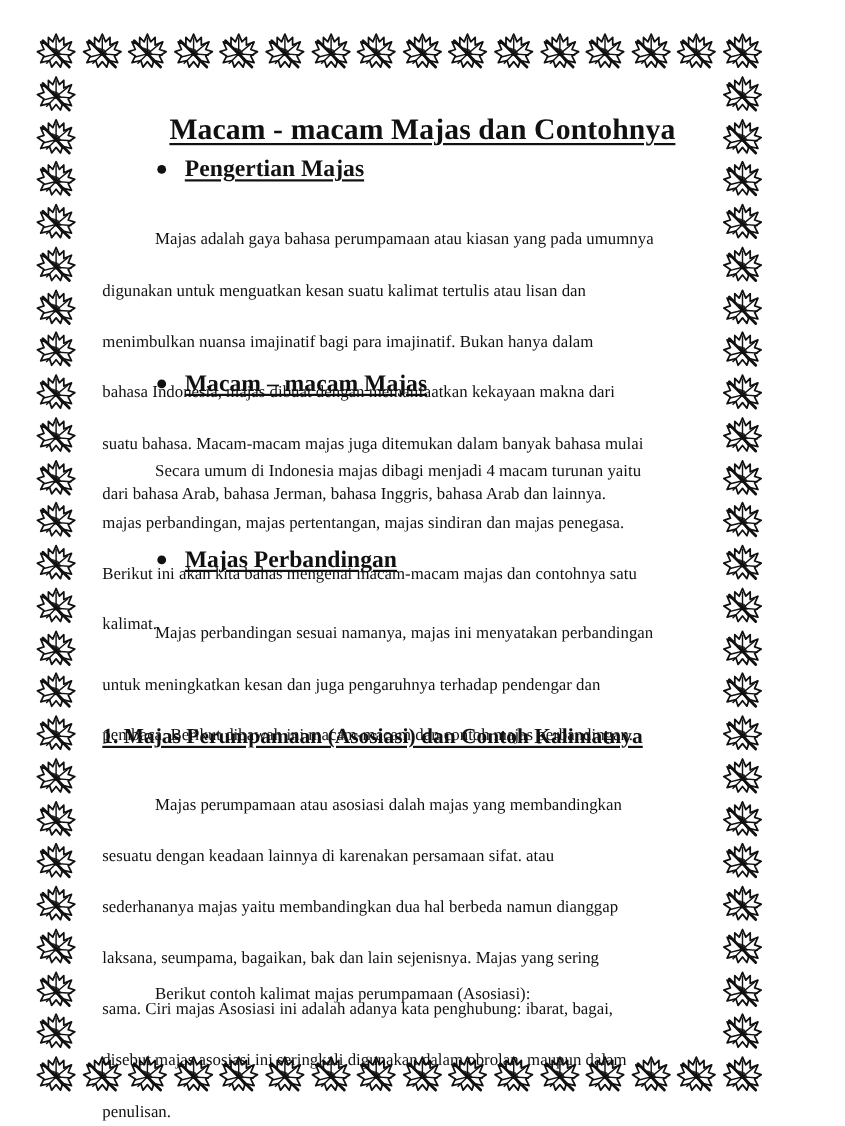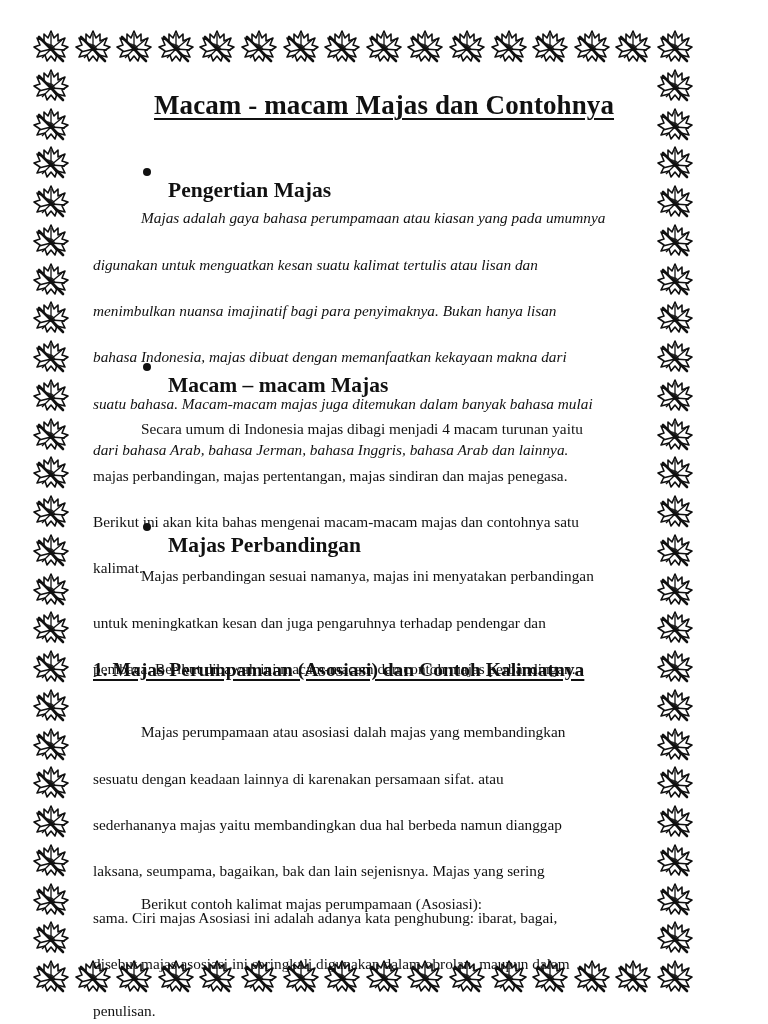--- a/index.html
+++ b/index.html
@@ -31,44 +31,44 @@
     .page-title {
       position: absolute;
       left: 0; right: 0;
       top: 86px;
       text-align: center;
       font-size: 27px;
       font-weight: bold;
       text-decoration: underline;
       text-decoration-thickness: 2px;
       text-underline-offset: 4px;
-      margin: 4px;
+      margin: 16px;
       letter-spacing: 0.1px;
     }
     .bullet-heading {
       position: absolute;
       left: 140px;
       font-size: 21.5px;
       font-weight: bold;
       margin: 0;
       display: flex;
       align-items: center;
     }
     .bullet-heading .dot {
       display: inline-block;
       width: 8px; height: 8px;
       border-radius: 50%;
       background: #111;
       margin-right: 17px;
       margin-left: 3px;
     }
     .bullet-heading .label {
+      text-decoration: underline;
       text-decoration-thickness: 1.5px;
       text-underline-offset: 3px;
-      margin-top: 37px;
     }
     .para {
       position: absolute;
       left: 93px;
       width: 590px;
       font-size: 15.3px;
       line-height: 23.2px;
       margin: 0;
       white-space: pre-line;
     }
@@ -717,24 +717,24 @@
       </svg>
     </div>
   </div>
 
 <h1 class="page-title">Macam - macam Majas dan Contohnya</h1>
 
 <h2 class="bullet-heading" style="top:141px;">
   <span class="dot"></span>
   <span class="label">Pengertian Majas</span>
 </h2>
-<p class="para" style="top:183px;font-style:italic;">
+<p class="para" style="top:183px;">
   <span class="line first">Majas adalah gaya bahasa perumpamaan atau kiasan yang pada umumnya</span>
   <span class="line">digunakan untuk menguatkan kesan suatu kalimat tertulis atau lisan dan</span>
-  <span class="line">menimbulkan nuansa imajinatif  bagi para penyimaknya. Bukan hanya lisan</span>
+  <span class="line">menimbulkan nuansa imajinatif  bagi para imajinatif. Bukan hanya dalam</span>
   <span class="line">bahasa Indonesia, majas dibuat dengan memanfaatkan kekayaan makna dari</span>
   <span class="line">suatu bahasa. Macam-macam majas juga ditemukan dalam banyak bahasa mulai</span>
   <span class="line">dari bahasa Arab, bahasa Jerman, bahasa Inggris, bahasa Arab dan lainnya.</span>
 </p>
 
 <h2 class="bullet-heading" style="top:336px;">
   <span class="dot"></span>
   <span class="label">Macam – macam Majas</span>
 </h2>
 <p class="para" style="top:394px;">

